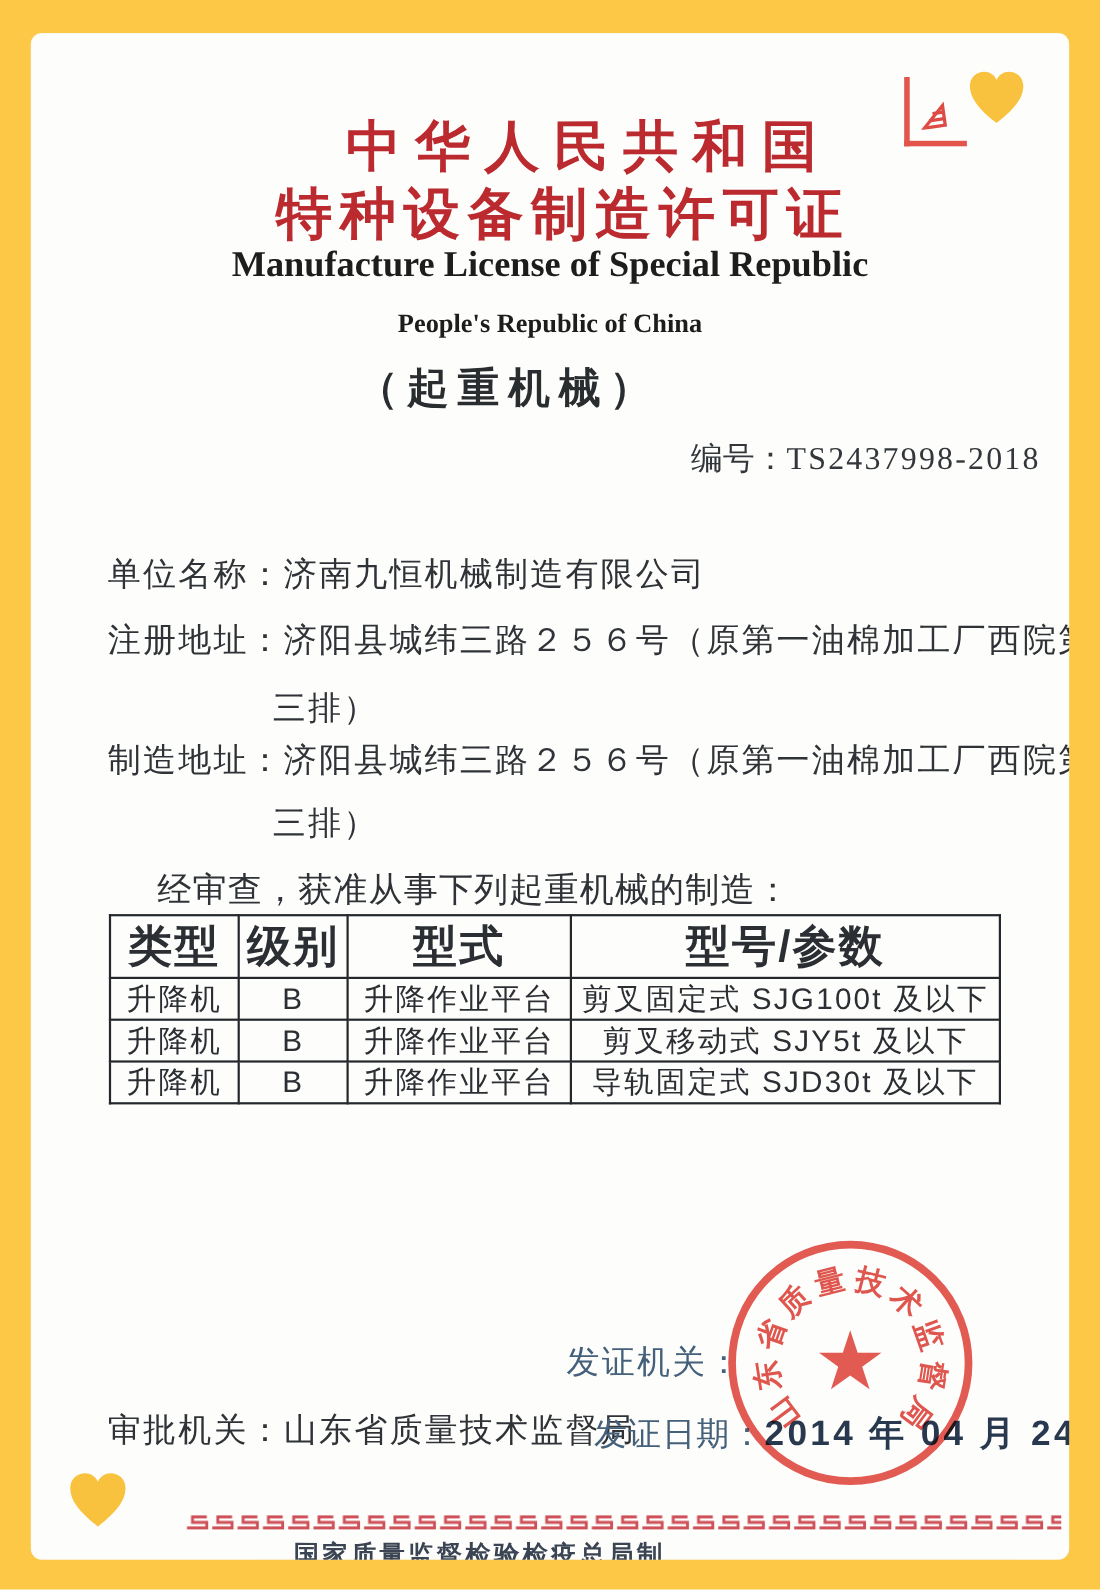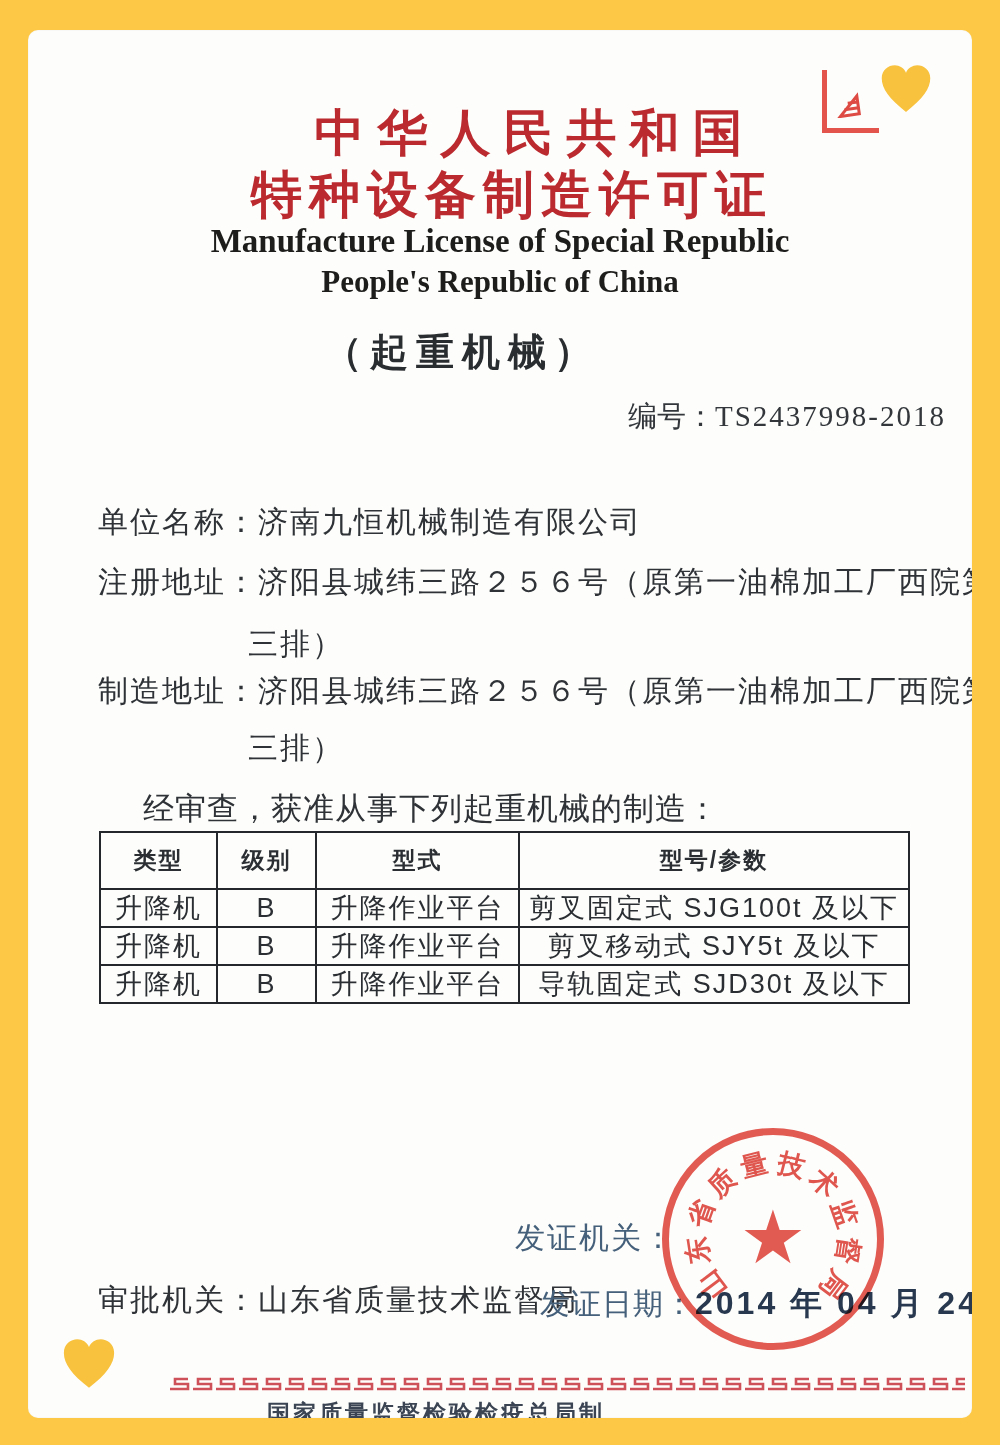--- a/index.html
+++ b/index.html
@@ -11,37 +11,37 @@
   }
   .abs{position:absolute;}
   .cn{font-family:"Liberation Sans",sans-serif;}
   .serif{font-family:"Liberation Serif",serif;}
 
   .title-cn{width:100%;text-align:center;color:#BB2A2F;font-weight:700;white-space:nowrap;}
   .title-cn-1{top:70px;font-size:50px;letter-spacing:13px;text-indent:70px;}
   .title-cn-2{top:131px;font-size:51px;letter-spacing:7px;text-indent:24px;}
   .title-en{width:100%;text-align:center;color:#1D1D1B;font-weight:700;white-space:nowrap;}
   .title-en-1{top:193px;font-size:33px;}
-  .title-en-2{top:234px;font-size:31px;}
+  .title-en-2{top:252px;font-size:24px;}
   .category{top:297px;width:100%;text-align:center;font-size:38px;letter-spacing:8px;color:#2A2D30;font-weight:600;left:-38px;}
 
   .serial{left:600px;top:367px;font-size:29px;color:#33373B;white-space:nowrap;}
   .serial .val{font-family:"Liberation Serif",serif;letter-spacing:2px;}
 
   .fieldline{font-size:30px;color:#2F3337;white-space:nowrap;letter-spacing:2px;}
   .f-unit{left:70px;top:472px;}
   .f-reg1{left:70px;top:532px;}
   .f-reg2{left:220px;top:594px;}
   .f-mfg1{left:70px;top:641px;}
   .f-mfg2{left:220px;top:698px;}
   .f-note{left:115px;top:758px;font-size:31px;letter-spacing:1px;}
 
   table.lic{position:absolute;left:71px;top:801px;width:801px;border-collapse:collapse;table-layout:fixed;}
   table.lic td,table.lic th{border:2px solid #24272B;color:#2B2F33;text-align:center;padding:0;letter-spacing:2px;}
-  table.lic th{height:55px;font-size:23px;font-weight:600;}
+  table.lic th{height:55px;font-size:40px;font-weight:600;}
   table.lic td{height:33px;font-size:27px;font-weight:500;}
   .c1{width:115px;}.c2{width:97px;}.c3{width:201px;}.c4{width:388px;margin-top:12px;}
 
   .f-approve{left:70px;top:1250px;}
   .blue-label{color:#45607A;}
   .f-issueorg{left:487px;top:1188px;font-size:30px;letter-spacing:2px;white-space:nowrap;}
   .dateline{font-size:30px;white-space:nowrap;color:#45607A;letter-spacing:1px;}
   .f-valid{left:70px;top:1242px;color:#2F3337;}
   .f-issuedate{left:512px;top:1252px;}
   .dateline .val{color:#28384E;font-weight:700;font-size:32px;letter-spacing:3px;}

